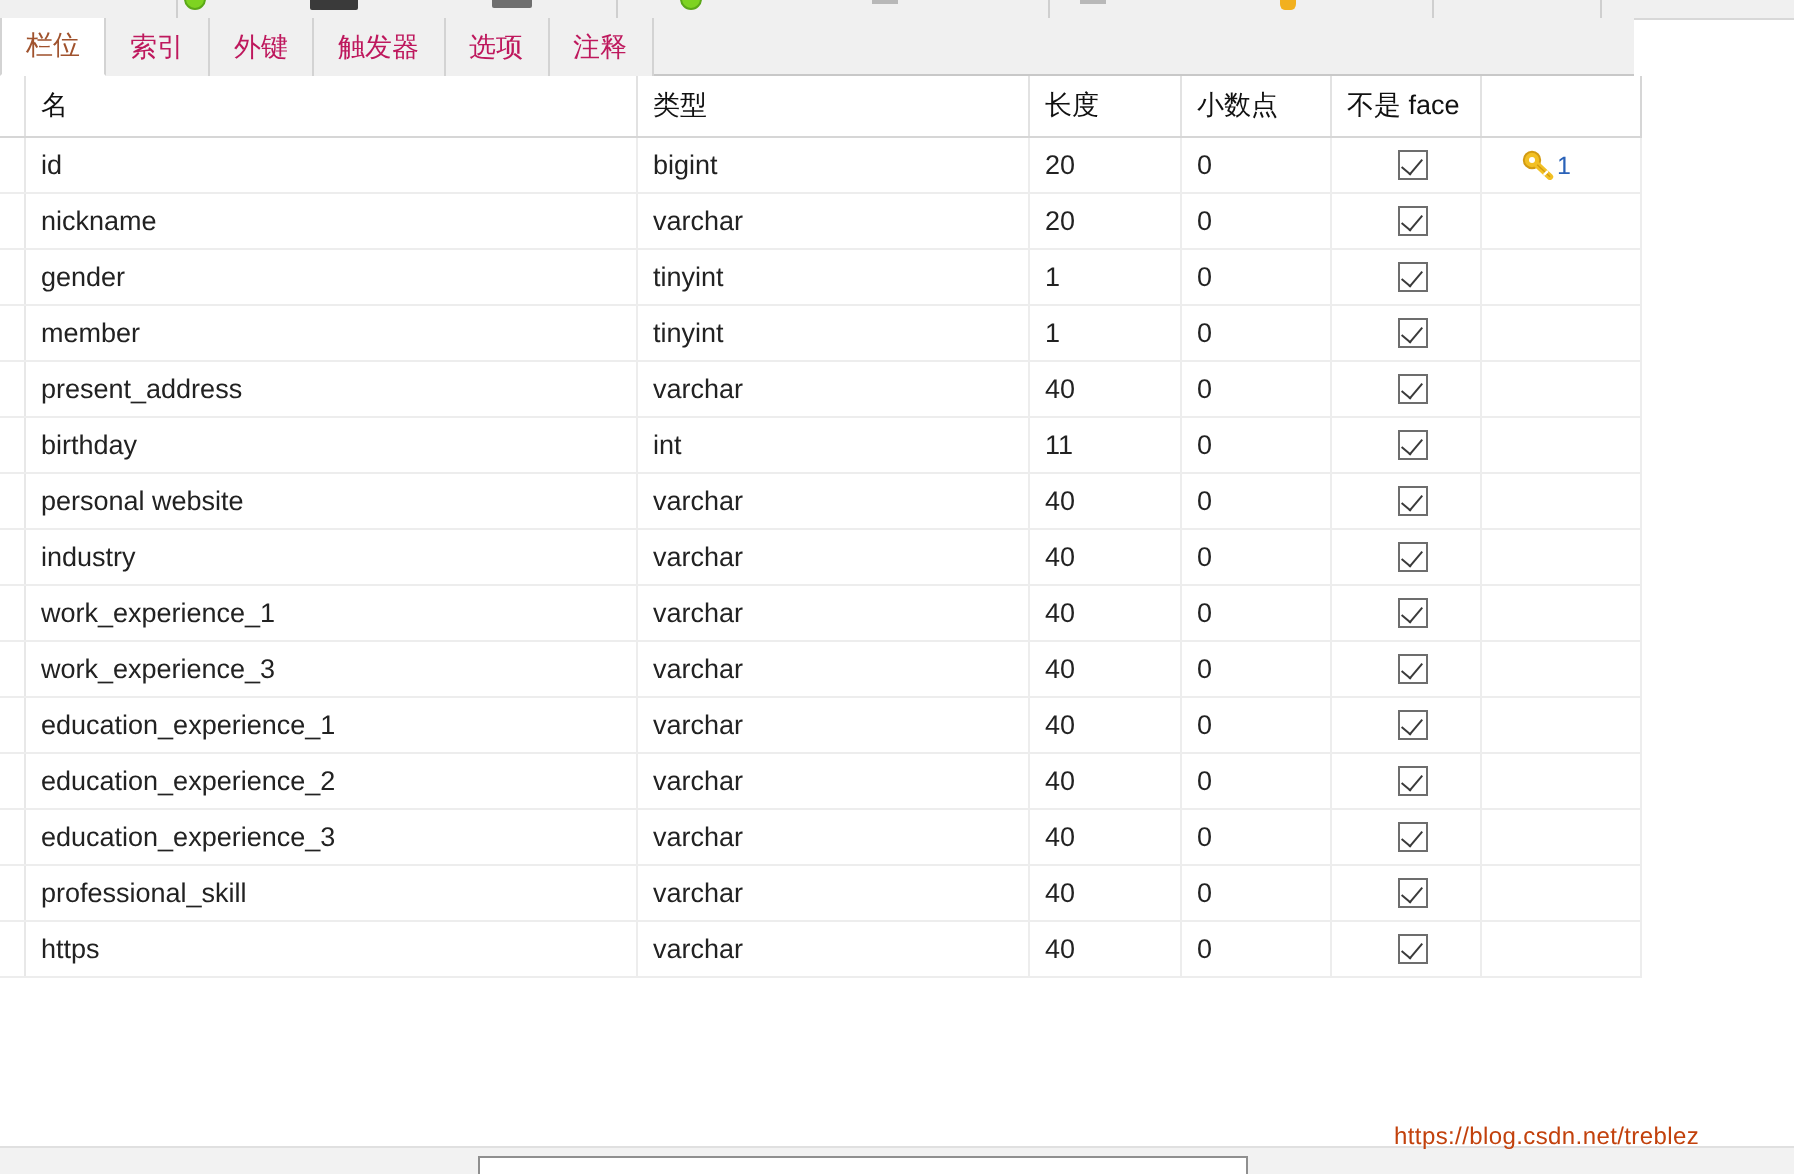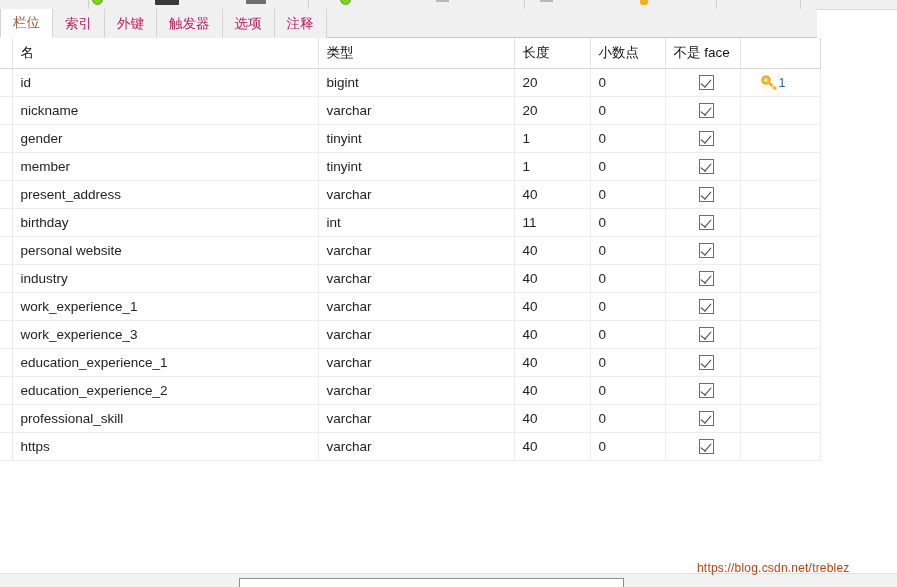--- a/index.html
+++ b/index.html
@@ -448,20 +448,29 @@
           <td class="marker"></td>
           <td>education_experience_2</td>
           <td>varchar</td>
           <td>40</td>
           <td>0</td>
           <td class="cb"><span class="checkbox"></span></td>
           <td class="keycell"></td>
         </tr>
         <tr>
           <td class="marker"></td>
+          <td>education_experience_3</td>
+          <td>varchar</td>
+          <td>40</td>
+          <td>0</td>
+          <td class="cb"><span class="checkbox"></span></td>
+          <td class="keycell"></td>
+        </tr>
+        <tr>
+          <td class="marker"></td>
           <td>professional_skill</td>
           <td>varchar</td>
           <td>40</td>
           <td>0</td>
           <td class="cb"><span class="checkbox"></span></td>
           <td class="keycell"></td>
         </tr>
         <tr>
           <td class="marker"></td>
           <td>https</td>

